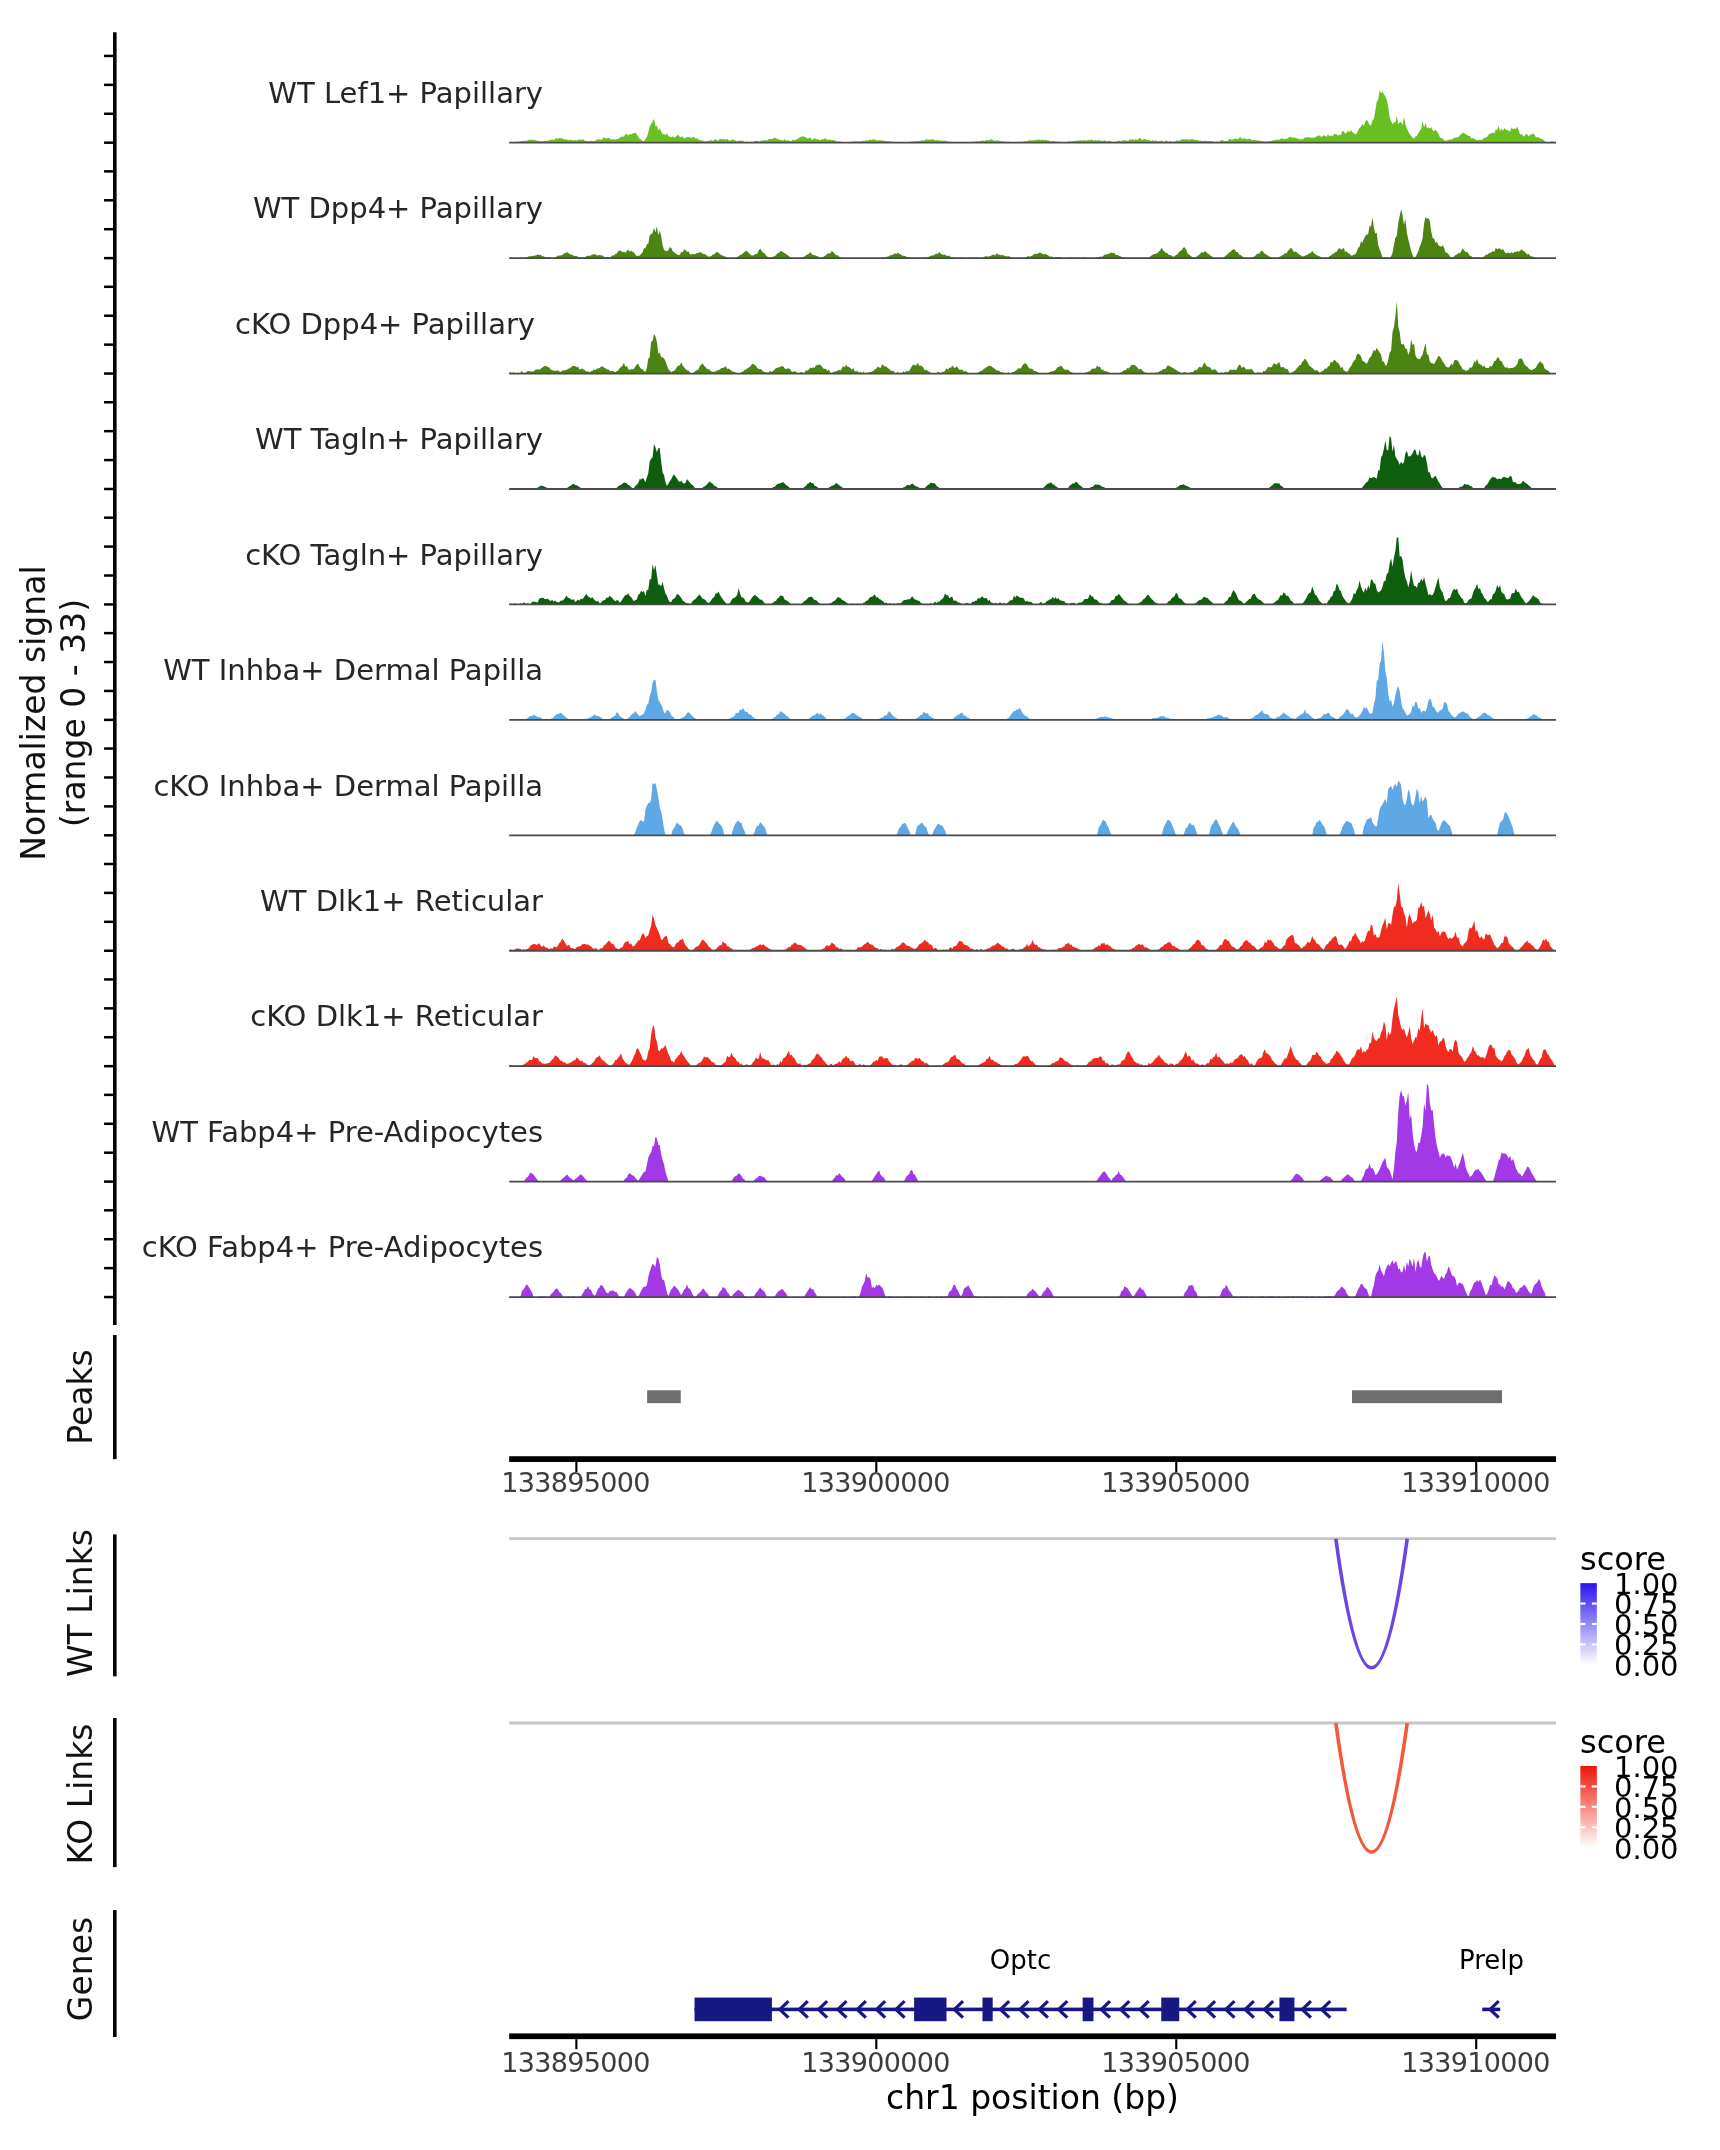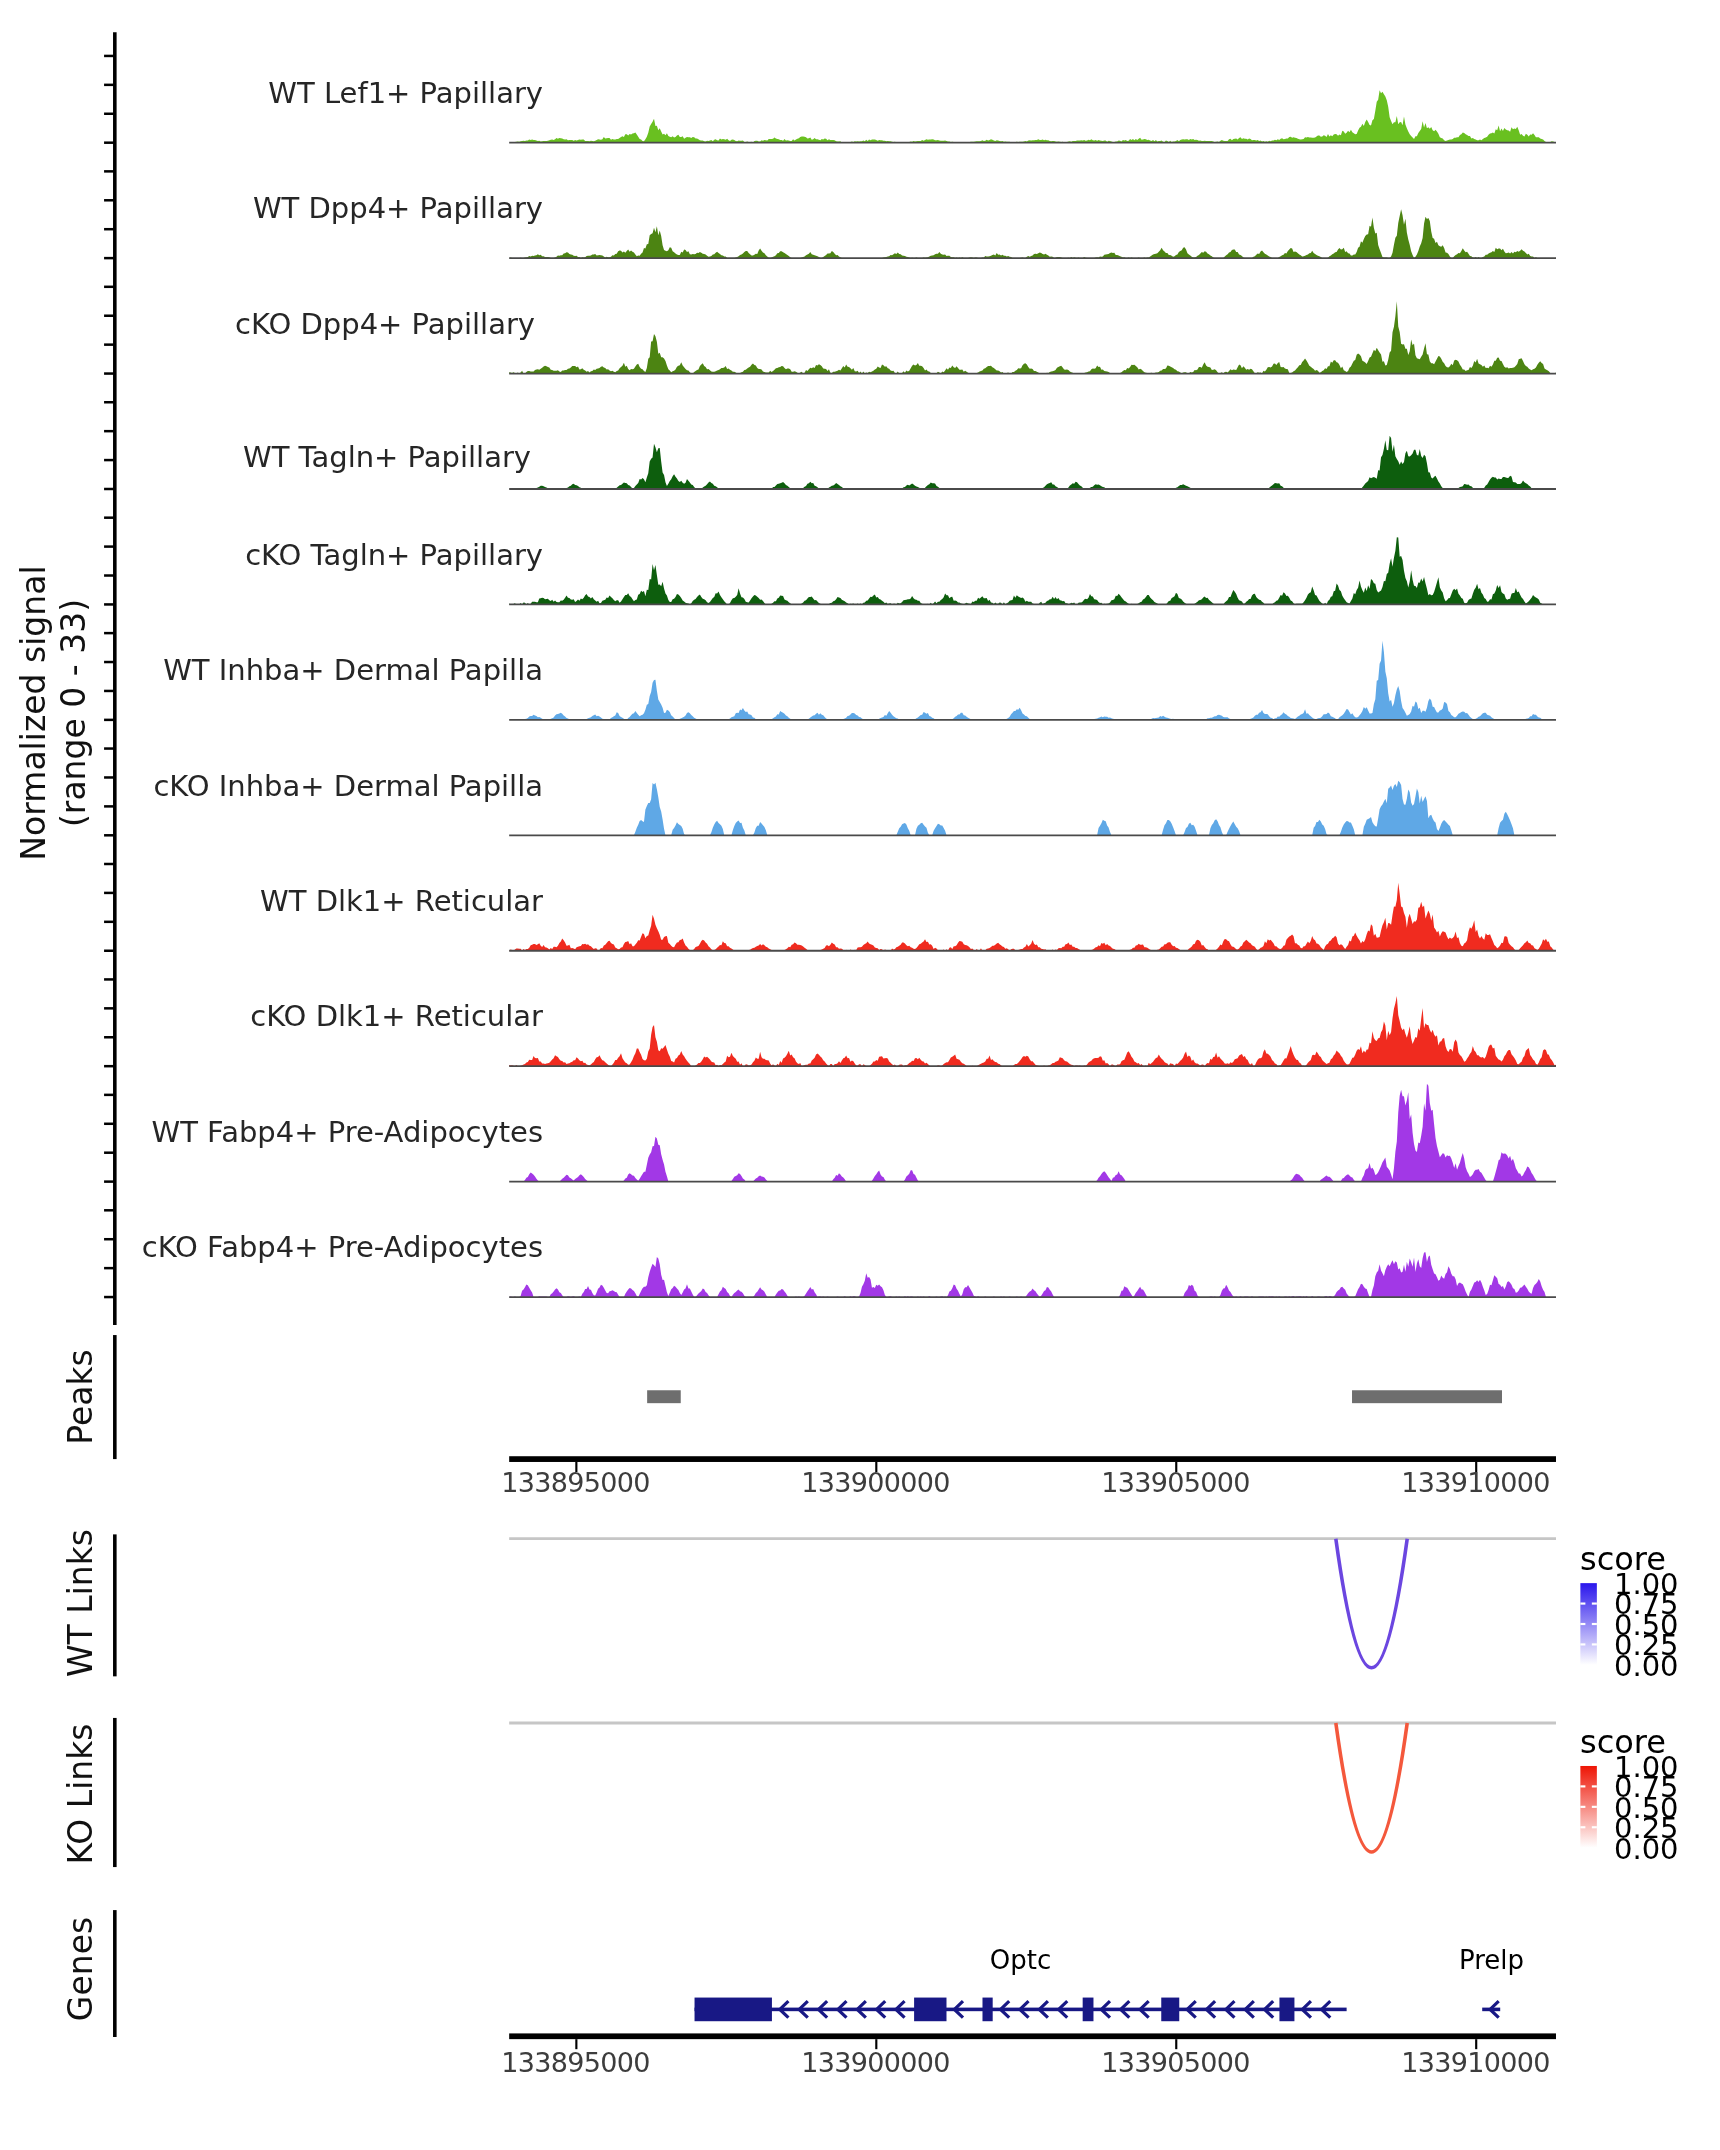--- a/index.html
+++ b/index.html
@@ -171,21 +171,21 @@
 
   <div class="side-label rot" style="left:80px;top:1397px;">Peaks</div>
   <div class="side-label rot" style="left:80px;top:1603px;">WT Links</div>
   <div class="side-label rot" style="left:80px;top:1794px;">KO Links</div>
   <div class="side-label rot" style="left:80px;top:1969px;">Genes</div>
 
   <div id="track-labels">
       <div class="track-label" style="left:84px;top:76px;">WT Lef1+ Papillary</div>
       <div class="track-label" style="left:84px;top:191px;">WT Dpp4+ Papillary</div>
       <div class="track-label" style="left:76px;top:307px;">cKO Dpp4+ Papillary</div>
-      <div class="track-label" style="left:72px;top:422px;margin-top:18px;">WT Tagln+ Papillary</div>
+      <div class="track-label" style="left:84px;top:422px;">WT Tagln+ Papillary</div>
       <div class="track-label" style="left:84px;top:538px;">cKO Tagln+ Papillary</div>
       <div class="track-label" style="left:84px;top:653px;">WT Inhba+ Dermal Papilla</div>
       <div class="track-label" style="left:84px;top:769px;">cKO Inhba+ Dermal Papilla</div>
       <div class="track-label" style="left:84px;top:884px;">WT Dlk1+ Reticular</div>
       <div class="track-label" style="left:84px;top:999px;">cKO Dlk1+ Reticular</div>
       <div class="track-label" style="left:84px;top:1115px;">WT Fabp4+ Pre-Adipocytes</div>
       <div class="track-label" style="left:84px;top:1230px;">cKO Fabp4+ Pre-Adipocytes</div>
     </div>
   <div id="axis1-labels">
       <div class="tick-label" style="left:461px;top:1467px;">133895000</div>
@@ -211,14 +211,15 @@
       <div class="legend-tick" style="left:1614px;top:1773px;">0.75</div>
       <div class="legend-tick" style="left:1614px;top:1794px;">0.50</div>
       <div class="legend-tick" style="left:1614px;top:1814px;">0.25</div>
       <div class="legend-tick" style="left:1614px;top:1835px;">0.00</div>
     </div>
   <div id="gene-labels">
       <div class="gene-label" style="left:877px;top:1945px;">Optc</div>
       <div class="gene-label" style="left:1348px;top:1945px;">Prelp</div>
     </div>
 
+  <div class="axis-title" style="left:710px;top:2078px;">chr1 position (bp)</div>
 </div>
 
 
 </body></html>

